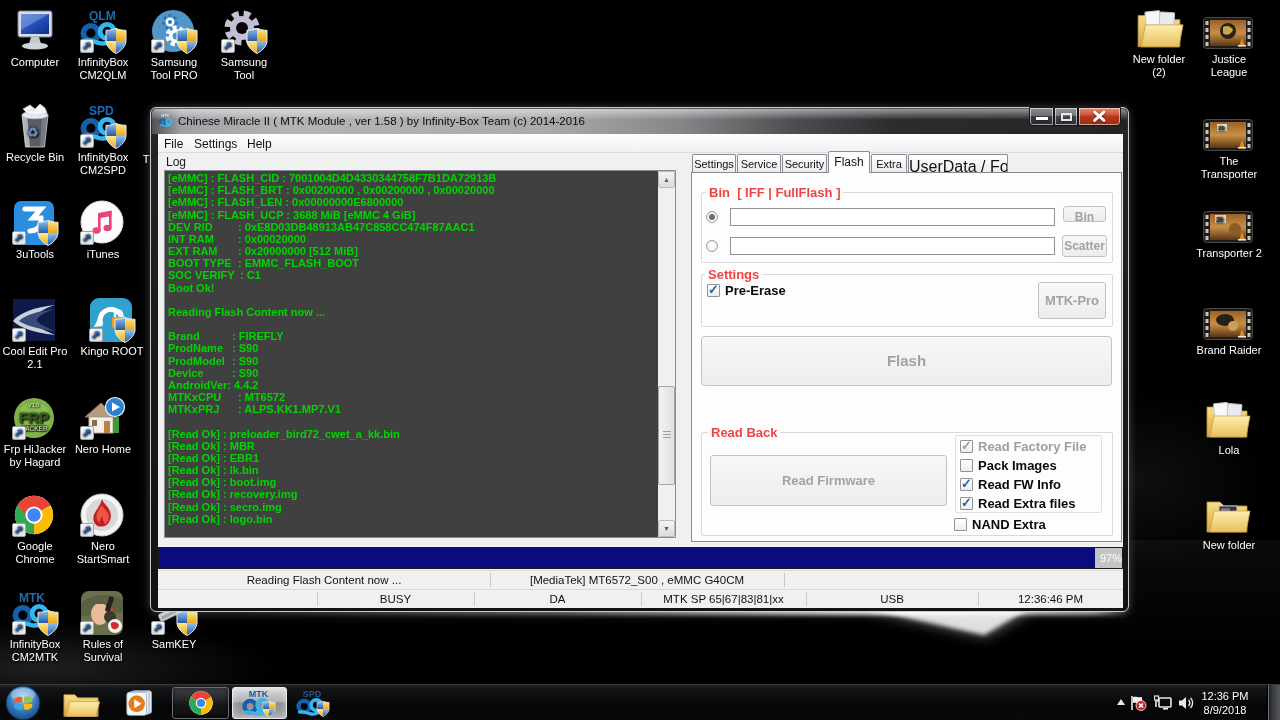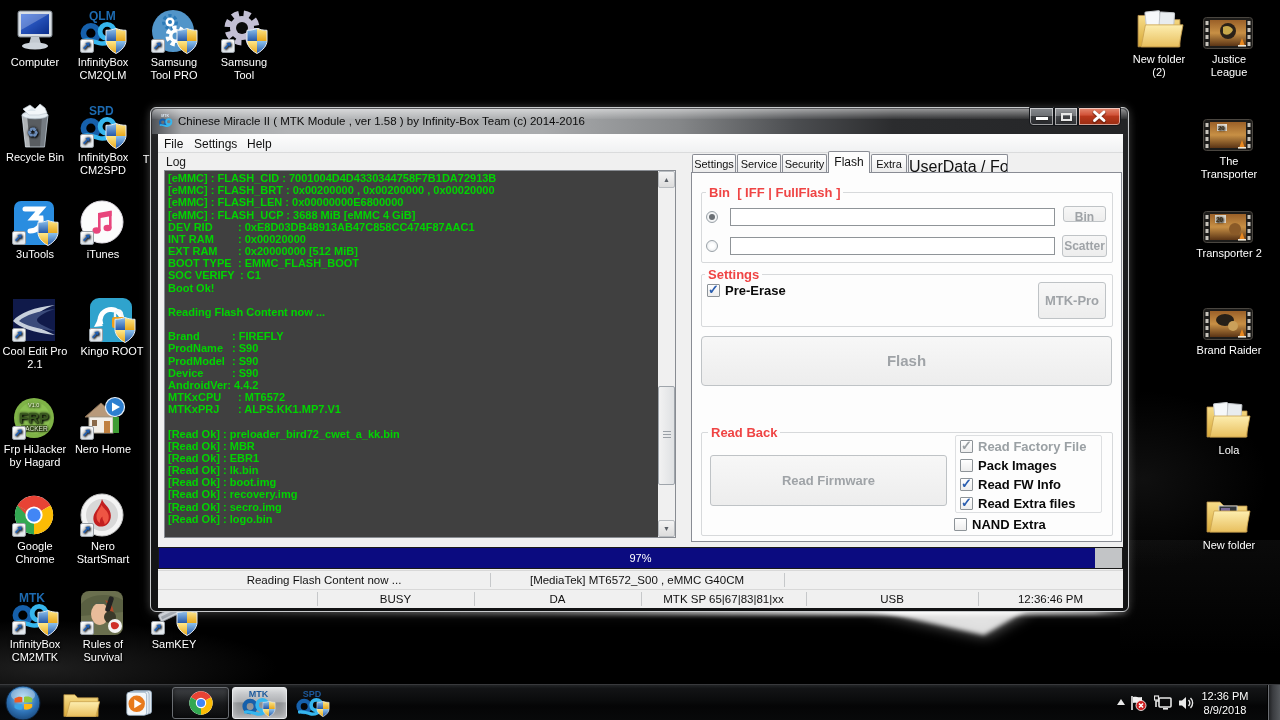--- a/index.html
+++ b/index.html
@@ -50,21 +50,21 @@
   .gbtn { position:absolute; background:linear-gradient(#f7f7f7,#ededed); border:1px solid #bfc3c6; border-radius:3px; color:#9fa3a7; font-weight:bold; text-align:center; }
   .radio { position:absolute; width:12px; height:12px; border-radius:50%; border:1px solid #9aa2a8; background:radial-gradient(#fff 30%, #dfe3e6); }
   .radio.sel:after { content:""; position:absolute; left:2px; top:2px; width:6px; height:6px; border-radius:50%; background:#6b7075; }
   .chk { position:absolute; width:13px; height:13px; background:linear-gradient(#fff,#ededed); border:1px solid #8d9398; border-radius:1px; }
   .chk.blue:after { content:"✓"; position:absolute; left:0px; top:-3px; font-size:13px; font-weight:bold; color:#2c5fb0; }
   .chk.gray:after { content:"✓"; position:absolute; left:0px; top:-3px; font-size:13px; font-weight:bold; color:#9aa0a4; }
   .chklabel { position:absolute; font-size:13px; font-weight:bold; color:#0a0a0a; white-space:nowrap; }
   
   #progress { position:absolute; left:0px; top:413px; width:965px; height:22px; border:1px solid #1a1a1a; background:#c2c4c6; }
   #progfill { position:absolute; left:0; top:0; width:936px; height:20px; background:#0b0b80; }
-  #progtext { position:absolute; left:0; top:4px; width:100%; text-align:center; font-size:11px; color:#fff; }
+  #progtext { position:absolute; left:0; top:4px; width:100%; text-align:right; font-size:11px; color:#fff; }
   .statusrow { position:absolute; left:0; width:965px; height:19px; background:#f0f0f0; font-size:11.5px; color:#111; }
   .statusrow .sep { position:absolute; top:2px; bottom:2px; width:1px; background:#c6c8ca; }
   .statusrow .cell { position:absolute; top:3px; text-align:center; white-space:nowrap; }
   
   #taskbar { will-change:transform; position:absolute; left:0; top:684px; width:1280px; height:36px;
      background:linear-gradient(#222426 0%,#131416 10%,#0a0b0c 45%,#050506 60%,#08090a 100%); border-top:1px solid #38393c; }
   .tbtn { position:absolute; top:2px; width:56px; height:32px; border-radius:3px; }
   #tray { position:absolute; right:0; top:0; height:36px; color:#fff; }
   #clock { will-change:transform; position:absolute; right:20px; top:4px; width:70px; text-align:center; font-size:11px; line-height:14px; color:#fff; text-shadow:0 1px 1px #000; }
   #showdesk { position:absolute; right:0; top:0; width:13px; height:36px; background:linear-gradient(90deg,#1a1b1d,#3a3c40 40%,#55585c); border-left:1px solid #000; box-shadow:inset 1px 0 0 #6a6d72; }

